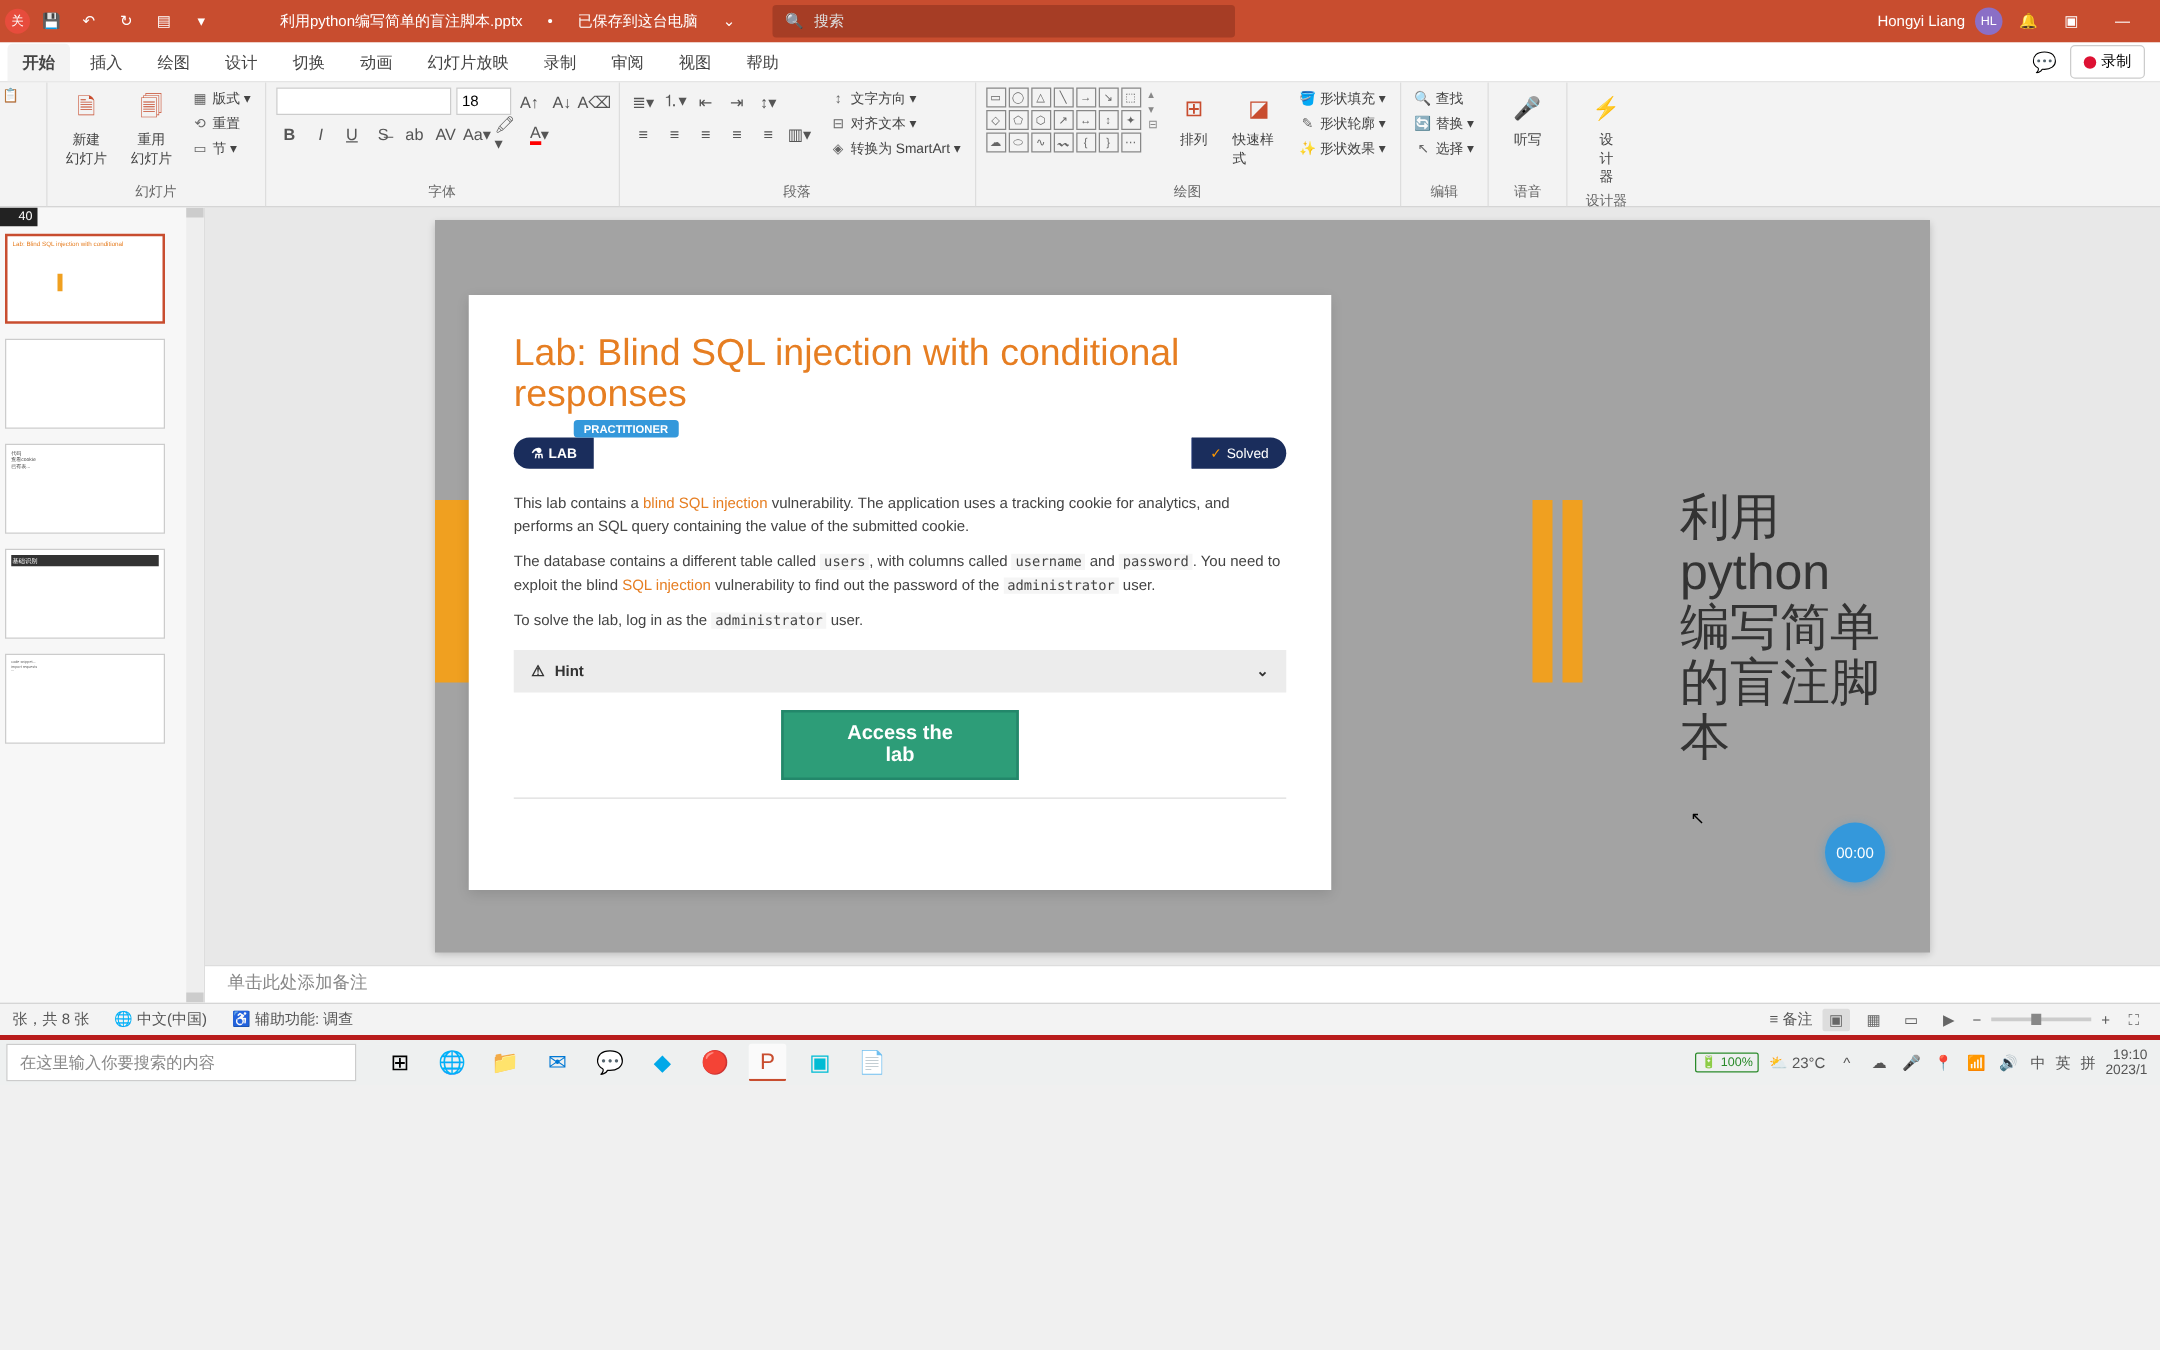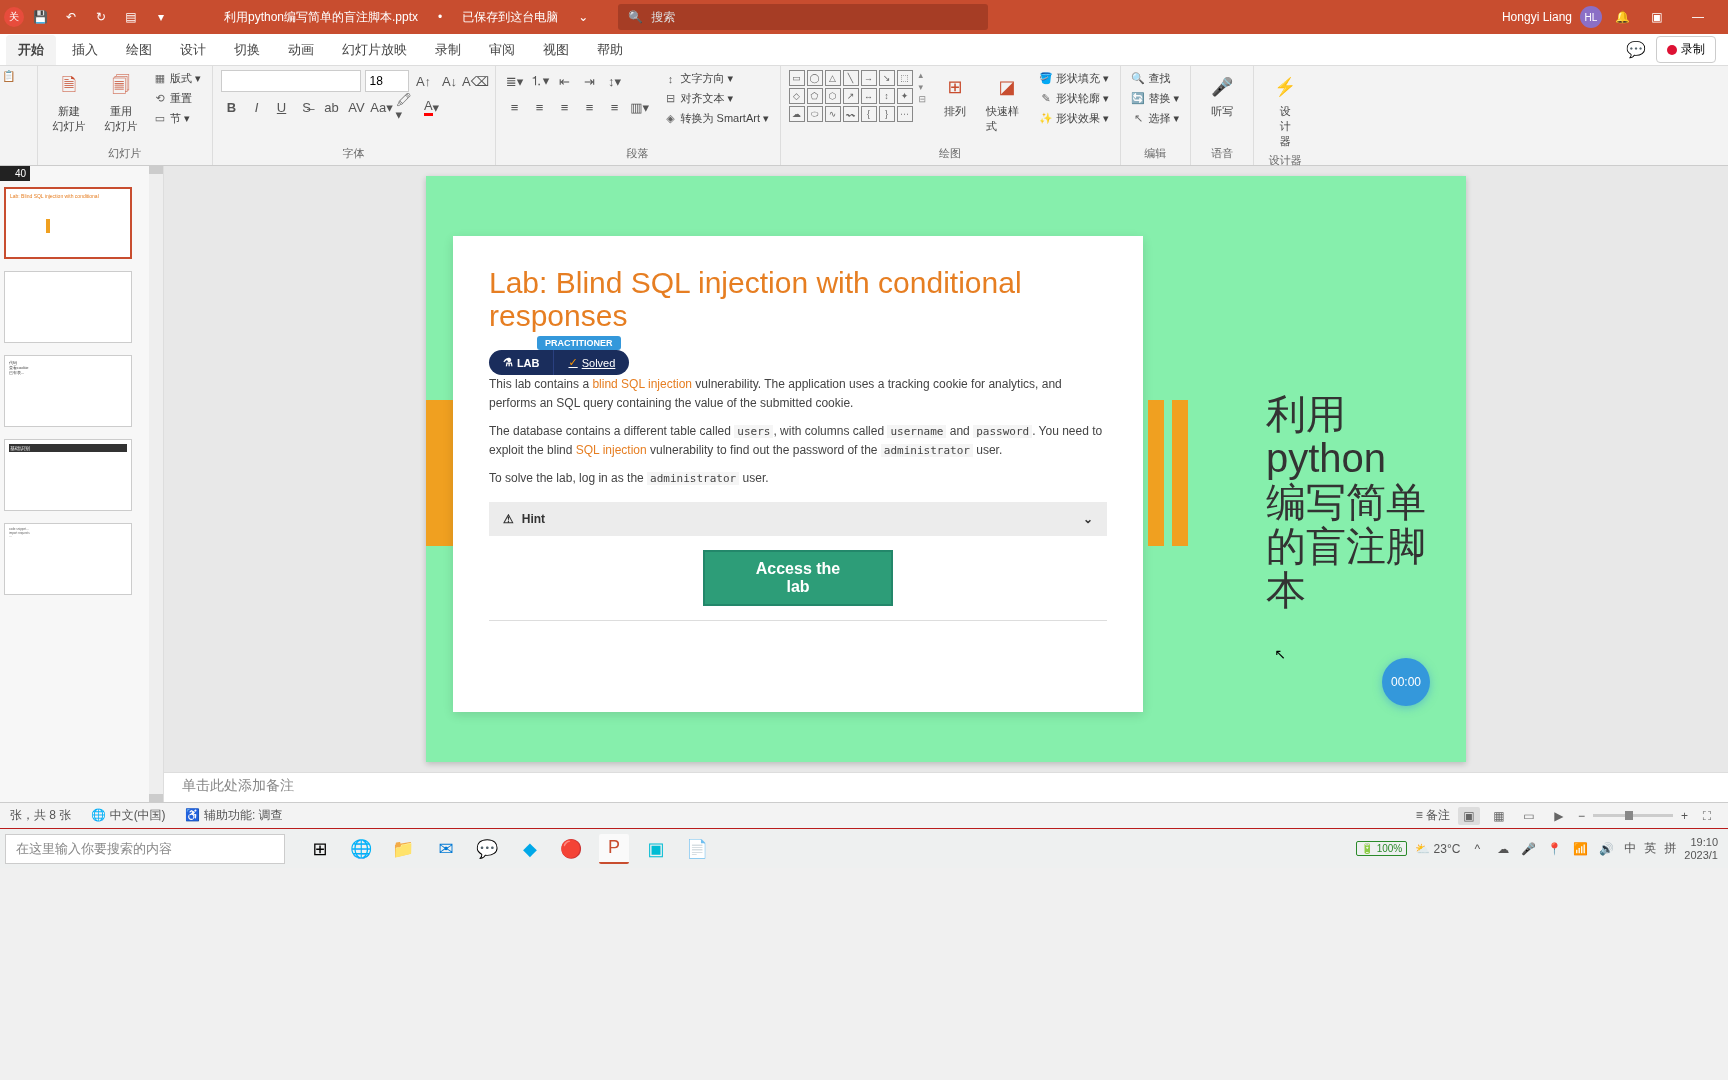--- a/index.html
+++ b/index.html
@@ -54,27 +54,27 @@
 .slide-num-top { background: #222; color: #fff; font-size: 10px; padding: 2px 4px; width: 30px; text-align: right; }
 .thumb-wrap { padding: 6px 10px 6px 4px; display: flex; gap: 4px; }
 .slide-thumb { width: 128px; height: 72px; background: #fff; border: 1px solid #ccc; position: relative; overflow: hidden; font-size: 4px; padding: 4px; }
 .slide-thumb.active { border: 2px solid #c84d2f; }
 .slide-thumb .mini-title { color: #e67e22; font-size: 5px; }
 .slide-thumb .mini-bar { position: absolute; top: 30px; left: 40px; width: 4px; height: 14px; background: #f0a020; }
 
 
 .canvas-area { flex: 1; background: #e8e8e8; display: flex; flex-direction: column; position: relative; }
 .canvas-wrap { flex: 1; display: flex; align-items: center; justify-content: center; padding: 8px; }
-.slide { width: 1040px; height: 586px; background: #86efac; position: relative; box-shadow: 0 2px 6px rgba(0,0,0,0.2); }
+.slide { width: 1196px; height: 586px; background: #a3a3a3; position: relative; box-shadow: 0 2px 6px rgba(0,0,0,0.2); }
 .slide-content-card { position: absolute; left: 27px; top: 60px; width: 690px; height: 476px; background: #fff; box-shadow: 0 3px 10px rgba(0,0,0,0.12); padding: 30px 36px; }
 .lab-title { color: #e67e22; font-size: 30px; font-weight: 500; line-height: 1.1; margin-bottom: 18px; }
-.badge-row { display: flex; position: relative; }
+.badge-row { display: flex; margin-bottom: 18px; position: relative; justify-content: space-between; }
 .practitioner-tag { position: absolute; top: -14px; left: 48px; background: #3498db; color: #fff; font-size: 9px; padding: 2px 8px; border-radius: 3px; font-weight: bold; }
 .lab-badge { background: #1a2d5c; color: #fff; padding: 6px 14px; font-size: 11px; font-weight: bold; border-radius: 14px 0 0 14px; display: flex; align-items: center; gap: 4px; }
-.solved-badge { background: #1a2d5c; color: #fff; padding: 6px 14px; font-size: 11px; border-radius: 0 14px 14px 0; display: flex; align-items: center; gap: 4px; border-left: 1px solid #2a4080; text-decoration: underline; }
+.solved-badge { background: #1a2d5c; color: #fff; padding: 6px 14px; font-size: 11px; border-radius: 0 14px 14px 0; display: flex; align-items: center; gap: 4px; border-left: 1px solid #2a4080; }
 .solved-badge::before { content: "✓"; color: #ff9800; }
 .lab-text { font-size: 12px; color: #444; line-height: 1.55; margin-bottom: 10px; }
 .lab-text a { color: #e67e22; text-decoration: none; }
 .mono { font-family: monospace; background: #f5f5f5; padding: 0 3px; font-size: 11px; }
 .hint-box { background: #ececec; padding: 10px 14px; margin-top: 14px; display: flex; align-items: center; justify-content: space-between; font-size: 12px; font-weight: bold; color: #333; cursor: pointer; }
 .hint-left { display: flex; align-items: center; gap: 8px; }
 .access-btn { background: #2d9d78; color: #fff; border: 2px solid #23876a; padding: 8px 40px; font-size: 16px; font-weight: bold; margin: 14px auto 0; display: block; width: 190px; text-align: center; cursor: pointer; }
 .orange-bar-left { position: absolute; left: 0; top: 224px; width: 38px; height: 146px; background: #f0a020; }
 .orange-bars-right { position: absolute; right: 278px; top: 224px; display: flex; gap: 8px; }
 .orange-bars-right div { width: 16px; height: 146px; background: #f0a020; }
@@ -88,21 +88,21 @@
 
 .status-bar { height: 26px; background: #f3f3f3; border-top: 1px solid #ccc; display: flex; align-items: center; font-size: 12px; color: #555; padding: 0 10px; justify-content: space-between; }
 .status-left { display: flex; gap: 20px; align-items: center; }
 .status-right { display: flex; gap: 8px; align-items: center; }
 .view-btn { width: 22px; height: 18px; display: flex; align-items: center; justify-content: center; cursor: pointer; border-radius: 2px; color: #666; }
 .view-btn.active { background: #ddd; }
 .zoom-slider { width: 80px; height: 3px; background: #ccc; position: relative; }
 .zoom-slider .zh { position: absolute; left: 40%; top: -3px; width: 8px; height: 9px; background: #888; }
 
 
-.taskbar { height: 40px; background: #eef0f0; display: flex; align-items: center; border-top: 1px solid #b91c1c; }
+.taskbar { height: 40px; background: #eef0f0; display: flex; align-items: center; border-top: 4px solid #b91c1c; }
 .search-task { margin-left: 5px; width: 280px; height: 30px; background: #fff; border: 1px solid #ccc; padding: 0 10px; font-size: 13px; color: #888; display: flex; align-items: center; }
 .task-icons { display: flex; gap: 12px; margin-left: 20px; align-items: center; }
 .task-icon { width: 30px; height: 30px; display: flex; align-items: center; justify-content: center; font-size: 18px; cursor: pointer; border-radius: 2px; }
 .task-icon.active { border-bottom: 2px solid #c84d2f; background: #fafafa; }
 .tray { margin-left: auto; display: flex; align-items: center; gap: 8px; padding-right: 10px; font-size: 12px; color: #555; }
 .tray-icon { width: 18px; height: 18px; display: flex; align-items: center; justify-content: center; cursor: pointer; }
 .battery { border: 1px solid #2a8a2a; color: #2a8a2a; padding: 1px 4px; font-size: 10px; border-radius: 2px; }
 
 
 .page-wrap { width: 1728px; height: 1080px; overflow: hidden; transform-origin: top left; }

